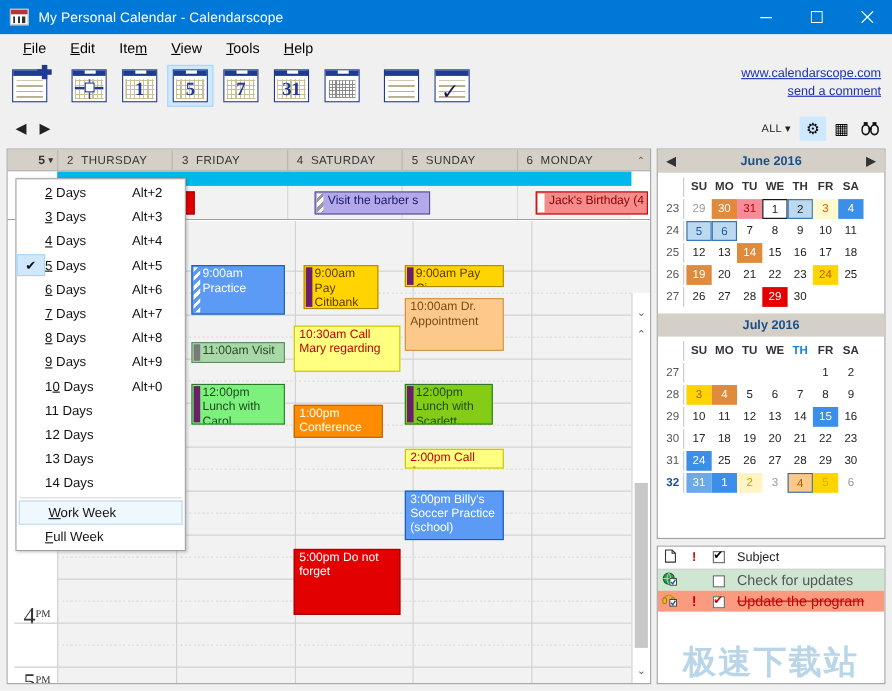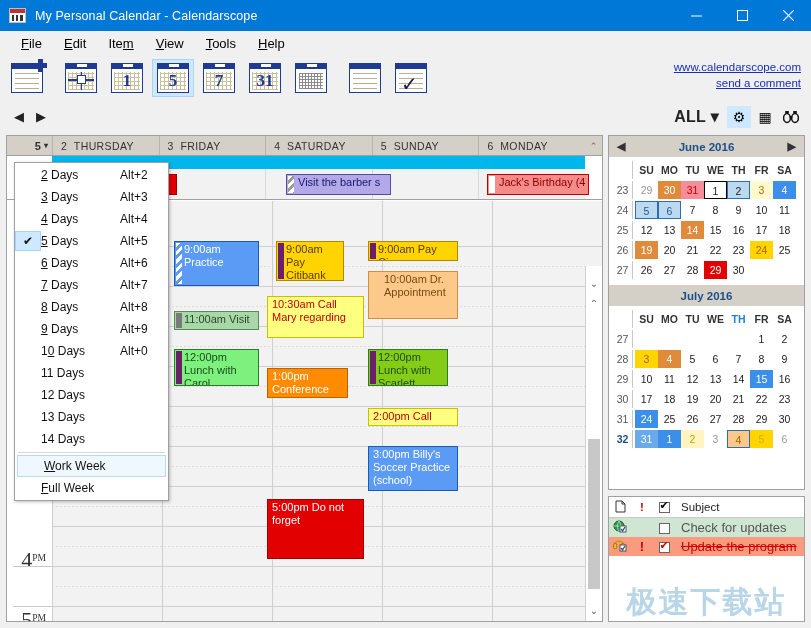--- a/index.html
+++ b/index.html
@@ -103,21 +103,21 @@
   .navbar {
     height:31px; background:#f0f0f0; display:flex; align-items:center;
     padding-left:8px; position:relative;
   }
   .arrowbtn { width:22px; text-align:center; font-size:13px; color:#222; }
   .daterange {
     font-family:"Liberation Serif", serif; font-weight:bold; font-size:17px;
     color:#333; margin-left:4px;
   }
   .navright { position:absolute; right:6px; top:0; height:31px; display:flex; align-items:center; }
-  .allbtn { font-size:16px; font-weight:bold; color:#222; margin-right:8px; letter-spacing:.3px; }
+  .allbtn { font-size:10px; font-weight:normal; color:#222; margin-right:8px; letter-spacing:.3px; }
   .nvico { width:24px; height:22px; display:flex; align-items:center; justify-content:center;
            font-size:14px; margin-right:2px; }
   .nvico.sel { background:#cde8ff; }
 
   
   .main { position:absolute; left:0; top:132px; right:0; bottom:0; display:flex; }
   .calpane {
     margin:3px 0 6px 6px; width:602px; border:1px solid #a0a0a0; background:#fff;
     position:relative; overflow:hidden;
   }
@@ -180,21 +180,21 @@
   .vchev { position:absolute; left:0; right:0; text-align:center; color:#666; font-size:10px; }
 
   
   .minicals { border:1px solid #a0a0a0; background:#fff; height:355px; padding:0; }
   .mc-title {
     height:21px; background:#d4d0c8; display:flex; align-items:center; justify-content:center;
     position:relative; font-size:11.5px; font-weight:bold; color:#1b4f8a;
   }
   .mc-title .nav { position:absolute; font-size:11px; color:#333; }
   .mc-title .nav.l { left:8px; } .mc-title .nav.r { right:8px; }
-  .mc-grid { padding:3px 8px 0 4px; }
+  .mc-grid { padding:3px 19px 0 4px; }
   .mc-row { display:flex; height:20px; align-items:center; }
   .mc-wk {
     width:20px; text-align:center; font-size:10.5px; color:#555;
     border-right:1px solid #c8c8c8; margin-right:2px; height:18px; line-height:18px;
   }
   .mc-wk.bold { font-weight:bold; color:#1b4f8a; }
   .mc-dow {
     width:23px; text-align:center; font-size:10.5px; font-weight:bold; color:#333;
   }
   .mc-dow.hl { color:#1b7fd4; }
@@ -516,21 +516,21 @@
           <span>1:00pm Conference call</span>
         </div>
         <div class="ev" style="left:215px; top:298px; width:97px; height:60px; background:#e30000; color:#fff; border-color:#a00000; padding-left:4px;">
           <span>5:00pm Do not forget</span>
         </div>
 
         <div class="ev" style="left:316px; top:40px; width:90px; height:20px; background:#ffd400; color:#5a3a00; border-color:#b08800;">
           <span class="bar" style="background:#6b1f6b;"></span>
           <span>9:00am Pay Ci...</span>
         </div>
-        <div class="ev" style="left:316px; top:70px; width:90px; height:48px; background:#fcc98a; color:#7a4a10; border-color:#d09040; padding-left:15px;">
+        <div class="ev" style="left:316px; top:70px; width:90px; height:48px; background:#fcc98a; color:#7a4a10; border-color:#d09040; padding-left:4px;">
           <span>10:00am Dr. Appointment</span>
         </div>
         <div class="ev" style="left:316px; top:148px; width:80px; height:37px; background:#84cc16; color:#1a4d1a; border-color:#2a7a2a;">
           <span class="bar" style="background:#6b1f6b;"></span>
           <span>12:00pm Lunch with Scarlett</span>
         </div>
         <div class="ev" style="left:316px; top:207px; width:90px; height:18px; background:#ffff80; color:#c00000; border-color:#c8c000; padding-left:4px;">
           <span>2:00pm Call Ja...</span>
         </div>
         <div class="ev" style="left:316px; top:245px; width:90px; height:45px; background:#5b9bf5; color:#fff; border-color:#1a5ab0; padding-left:4px;">

